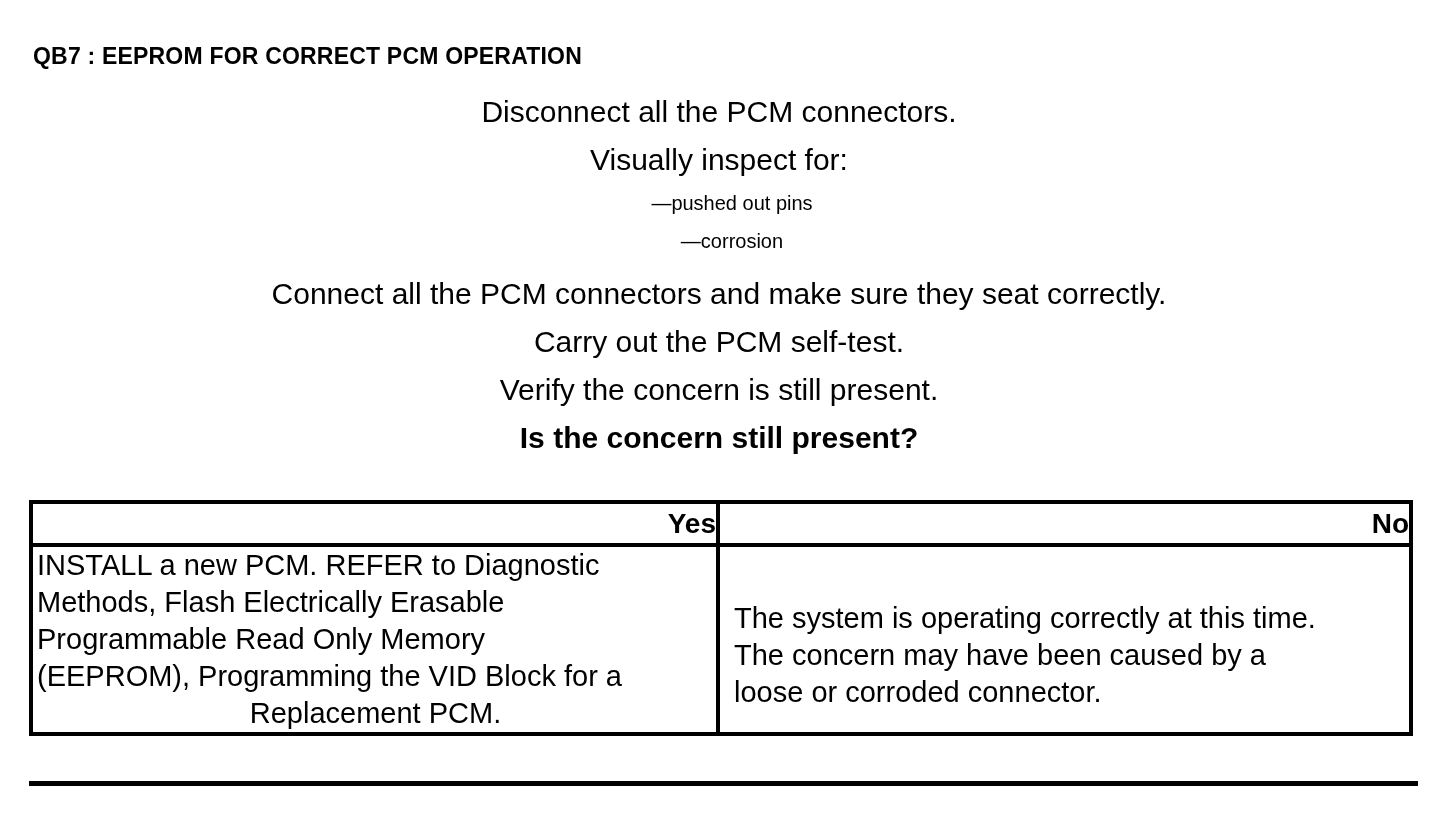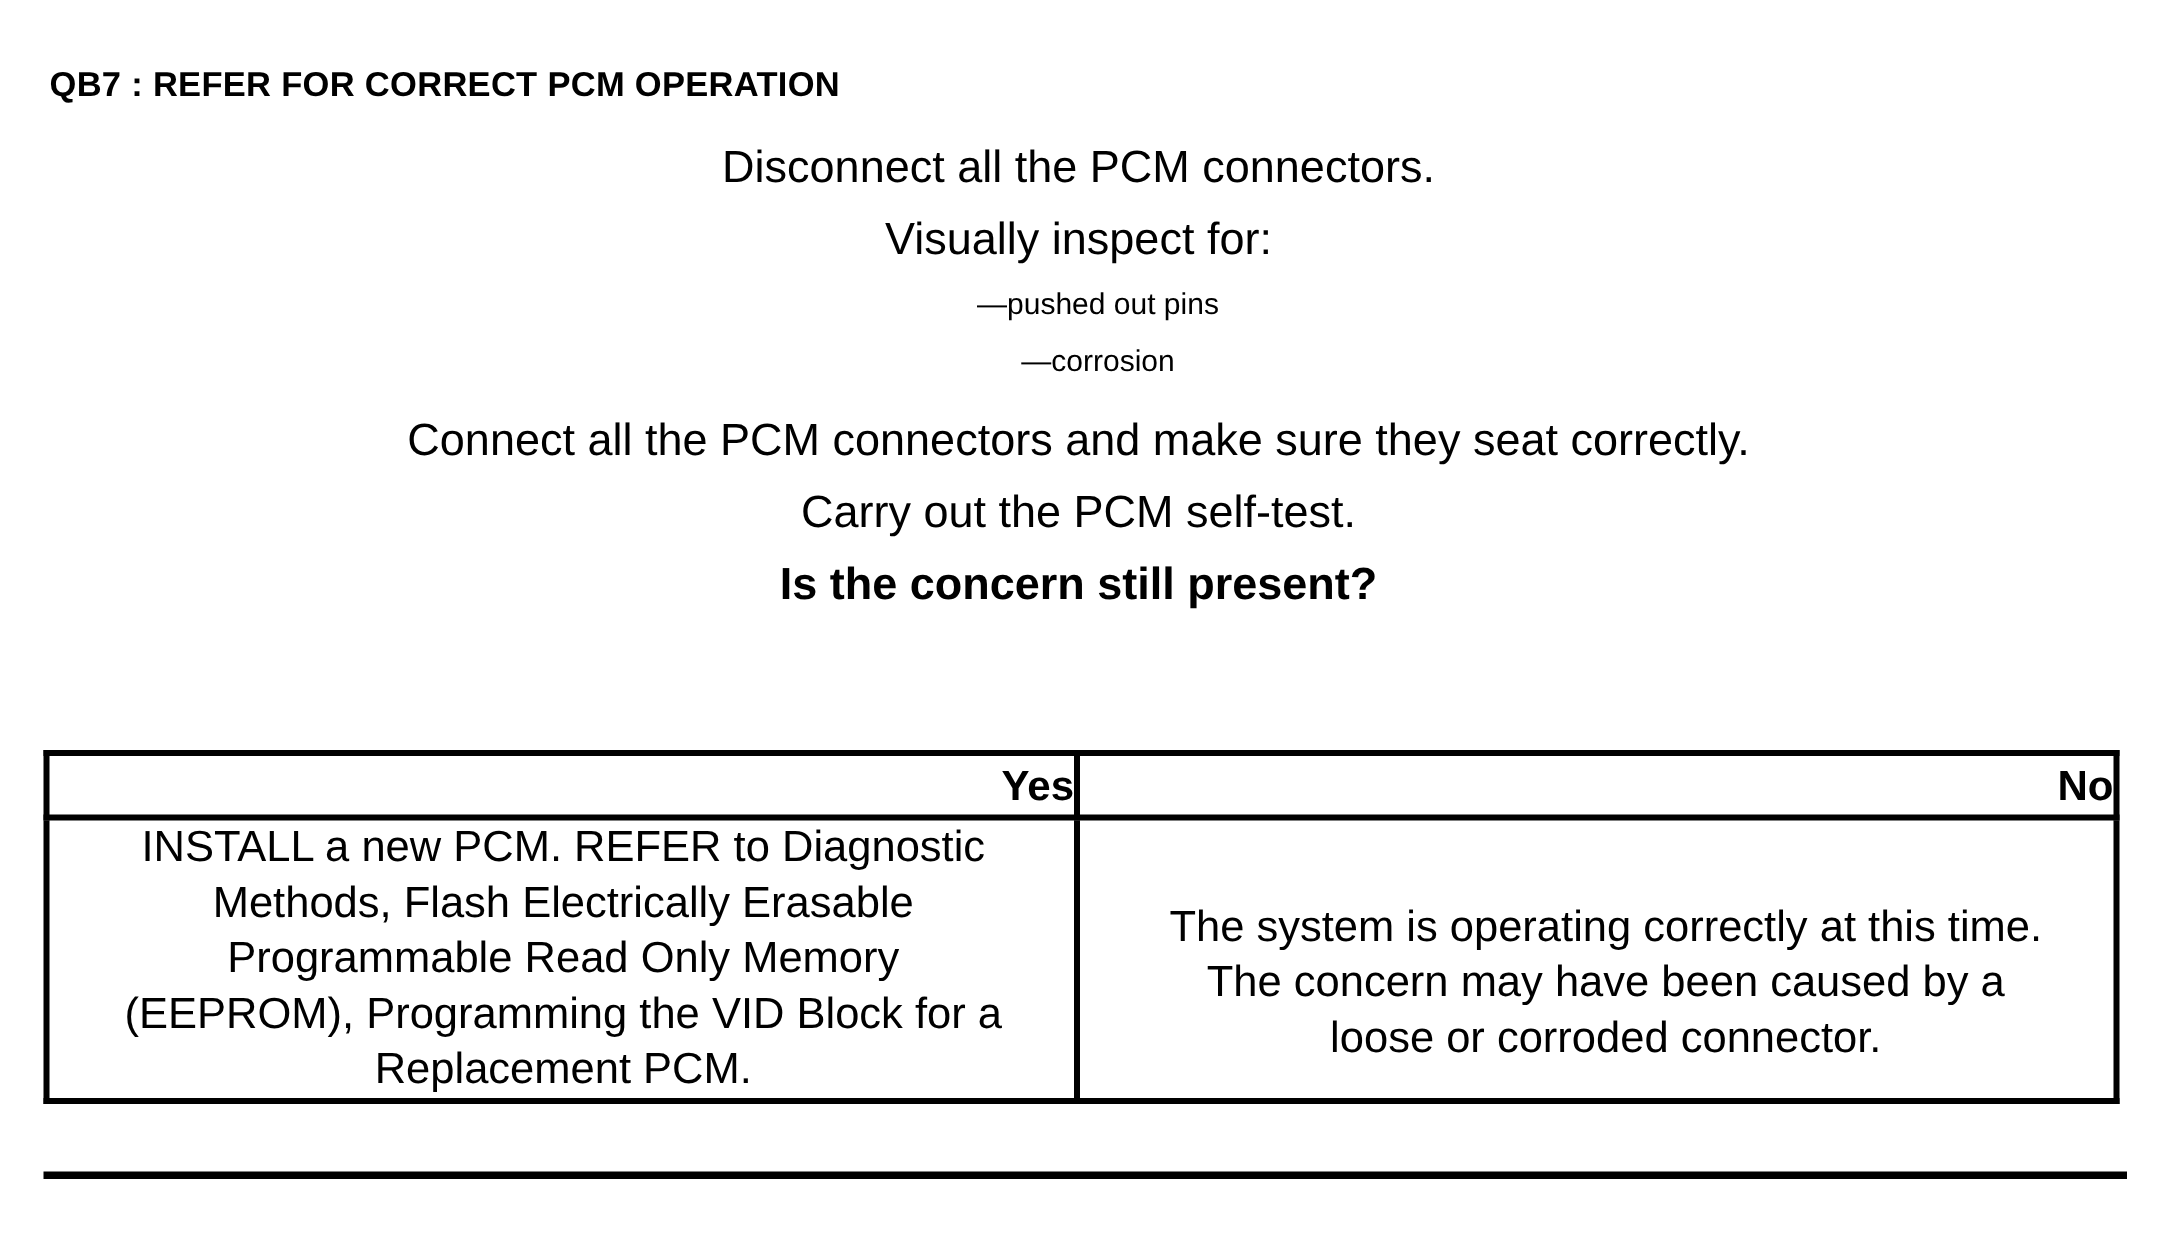--- a/index.html
+++ b/index.html
@@ -108,57 +108,57 @@
     text-align: center;
   }
   .cell-text.no-text {
     text-align: left;
     padding-left: 14px;
     margin-top: 32px;
   }
   .cell-text .tline {
     display: block;
     white-space: nowrap;
-    text-align: center;
   }
 
   
   .bottom-rule {
     position: absolute;
     left: 29px;
     top: 781px;
     width: 1389px;
     height: 5px;
     background: #000000;
   }
 </style>
 </head>
 <body>
 
 <div class="page">
 
-  <div class="step-heading">QB7 : REFER FOR CORRECT PCM OPERATION</div>
+  <div class="step-heading">QB7 : EEPROM FOR CORRECT PCM OPERATION</div>
 
   <div class="instructions">
 
     <div class="instr-line">Disconnect all the PCM connectors.</div>
 
     <div class="instr-line">Visually inspect for:</div>
 
     <ul class="sub-list">
       <li class="sub-item">—pushed out pins</li>
       <li class="sub-item">—corrosion</li>
     </ul>
 
     <div class="spacer-after-list"></div>
 
     <div class="instr-line">Connect all the PCM connectors and make sure they seat correctly.</div>
 
     <div class="instr-line">Carry out the PCM self-test.</div>
 
+    <div class="instr-line">Verify the concern is still present.</div>
 
     <div class="instr-line bold">Is the concern still present?</div>
   </div>
 
   <table class="decision-table">
     <colgroup>
       <col class="col-yes">
       <col class="col-no">
     </colgroup>
     <thead>

